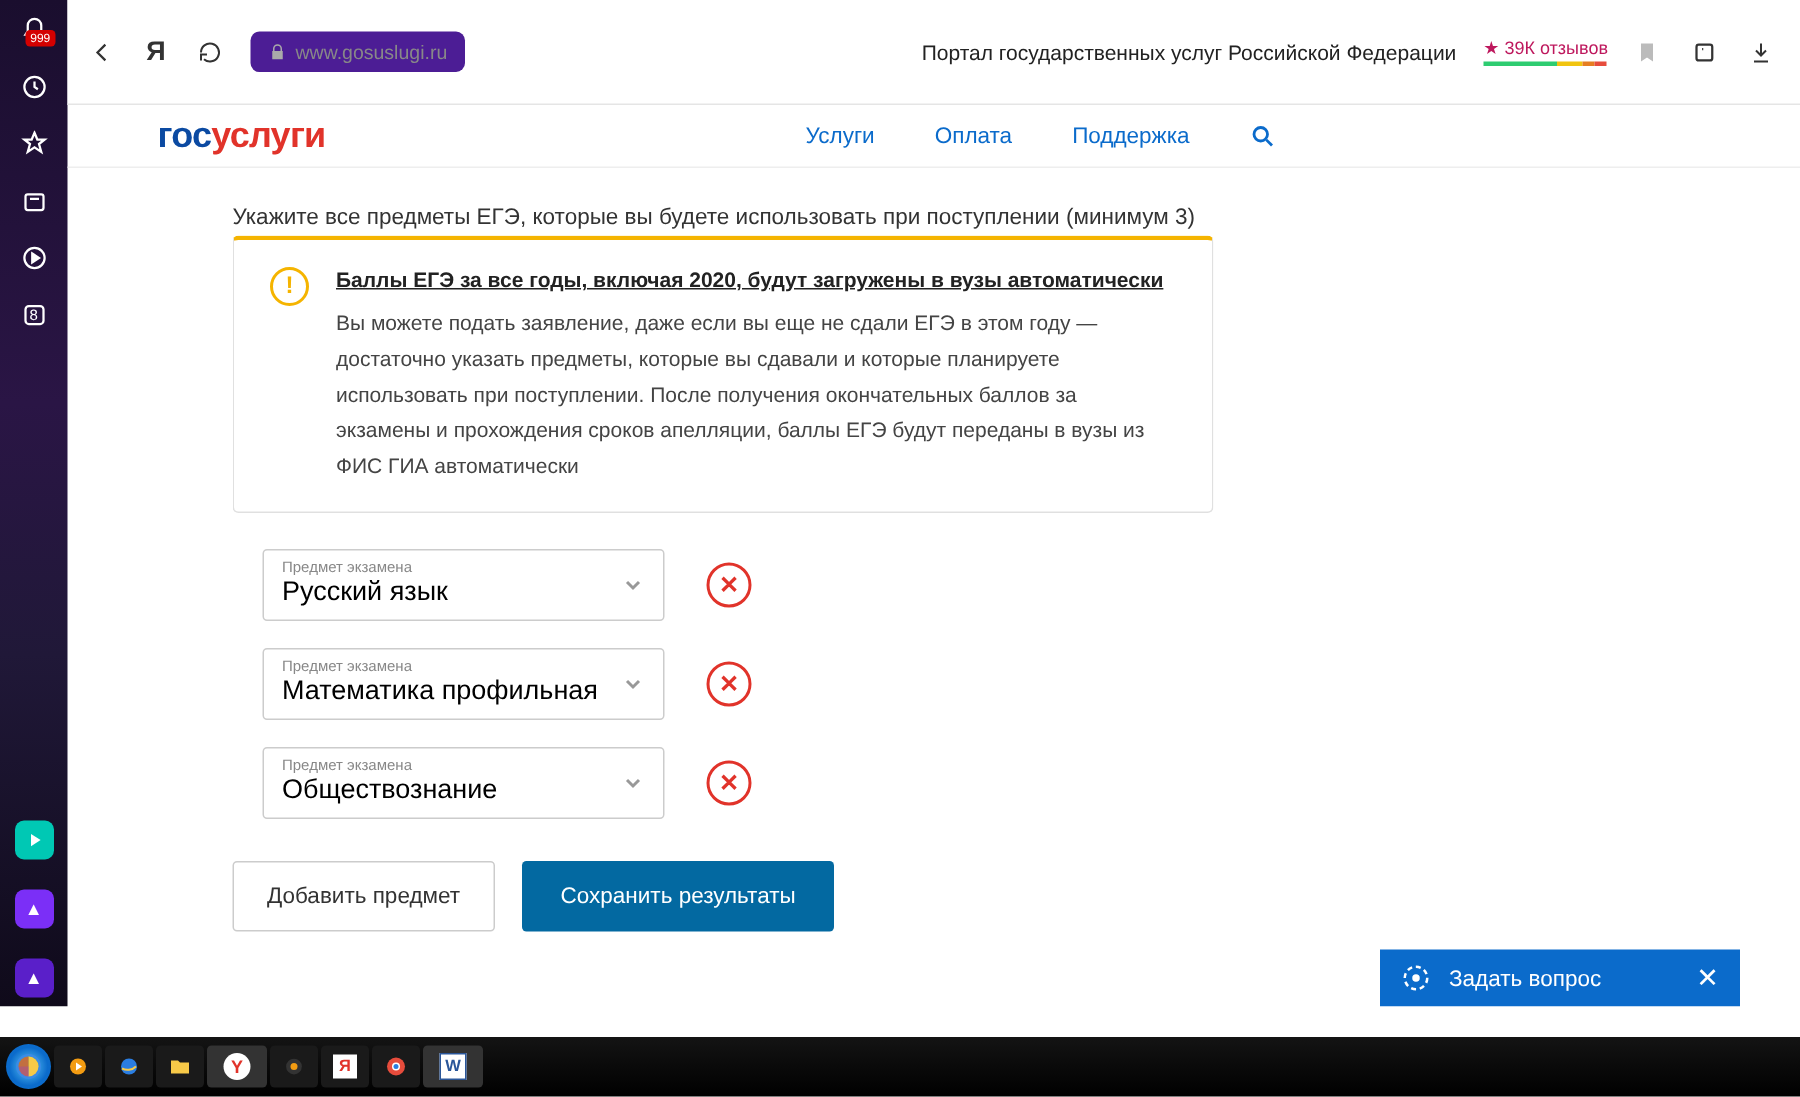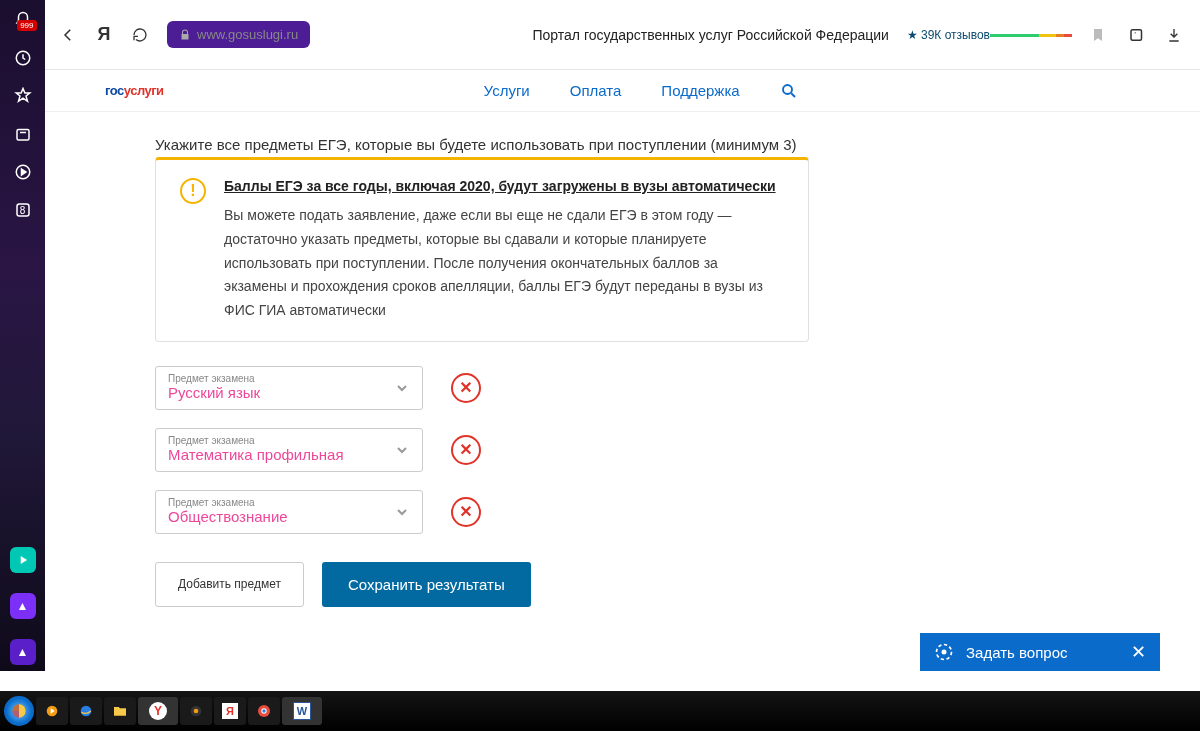--- a/index.html
+++ b/index.html
@@ -15,54 +15,54 @@
 .app-purple1 { background: #7b2ff7; color: #fff; }
 .app-purple2 { background: #5a1fc9; color: #fff; }
 
 
 .browser-bar { position: absolute; left: 45px; top: 0; right: 0; height: 70px; background: #fff; display: flex; align-items: center; padding: 0 14px; border-bottom: 1px solid #e5e5e5; gap: 18px; }
 .nav-btn { width: 18px; height: 18px; display: flex; align-items: center; justify-content: center; color: #555; }
 .ya-btn { font-size: 18px; font-weight: 600; color: #333; }
 .url-box { background: #4c1d95; border-radius: 6px; padding: 6px 12px; display: flex; align-items: center; gap: 6px; color: #888; font-size: 13px; }
 .lock-ic { color: #aaa; }
 .page-title { flex: 1; text-align: right; font-size: 14px; color: #222; }
-.reviews { font-size: 12px; color: #0c4a6e; display: flex; align-items: center; }
+.reviews { font-size: 12px; color: #be185d; display: flex; flex-direction: column; align-items: flex-start; }
 .reviews .bar { width: 82px; height: 3px; display: flex; margin-top: 2px; }
 .reviews .bar span:nth-child(1){ flex: 3; background:#2ecc71;}
 .reviews .bar span:nth-child(2){ flex: 1; background:#f1c40f;}
 .reviews .bar span:nth-child(3){ flex: 0.5; background:#e67e22;}
 .reviews .bar span:nth-child(4){ flex: 0.5; background:#e74c3c;}
 .br-icon { width: 20px; color: #555; }
 
 
 .site-header { position: absolute; left: 45px; top: 70px; right: 0; height: 42px; display: flex; align-items: center; padding: 0 60px; border-bottom: 1px solid #eee; }
-.logo { font-size: 13px; font-weight: bold; letter-spacing: -0.5px; }
+.logo { font-size: 24px; font-weight: bold; letter-spacing: -0.5px; }
 .logo .b { color: #0b4aa2; }
 .logo .r { color: #e1332a; }
 .nav { margin-left: 320px; display: flex; gap: 40px; align-items: center; }
 .nav a { color: #0b6bcb; font-size: 15px; text-decoration: none; }
 .search-ic { color: #0b6bcb; }
 
 
 .content { position: absolute; left: 45px; top: 112px; right: 0; bottom: 60px; padding: 24px 110px 24px 110px; overflow: hidden; }
 .instruct { font-size: 15px; color: #333; margin-bottom: 4px; }
 .info-box { border: 1px solid #e0e0e0; border-radius: 4px; border-top: 3px solid #f5b400; width: 654px; padding: 18px 24px; display: flex; gap: 18px; margin-bottom: 24px; }
 .info-ic { width: 26px; height: 26px; border: 2px solid #f5b400; border-radius: 50%; color: #f5b400; display: flex; align-items: center; justify-content: center; font-weight: bold; flex-shrink: 0; font-size: 16px; }
 .info-body h4 { font-size: 14px; font-weight: bold; color: #222; margin-bottom: 10px; text-decoration: underline; }
 .info-body p { font-size: 14px; color: #444; line-height: 1.7; }
 
 .subject-row { display: flex; align-items: center; gap: 28px; margin-bottom: 18px; }
-.select-box { width: 268px; border: 1px solid #ccc; border-radius: 3px; padding: 6px 12px 8px 12px; position: relative; }
+.select-box { width: 268px; border: 1px solid #ccc; border-radius: 3px; padding: 6px 12px 8px 12px; position: relative; margin-left: 20px; }
 .select-box .lbl { font-size: 10px; color: #888; }
-.select-box .val { font-size: 15px; color: #ec4899; }
+.select-box .val { font-size: 18px; color: #000000; }
 .select-box .chev { position: absolute; right: 12px; top: 50%; transform: translateY(-50%); color: #999; }
 .remove-btn { width: 30px; height: 30px; border: 2px solid #e1332a; border-radius: 50%; color: #e1332a; display: flex; align-items: center; justify-content: center; font-size: 16px; font-weight: bold; background: #fff; }
 
 .action-row { display: flex; gap: 18px; margin-top: 28px; }
-.btn-outline { border: 1px solid #ccc; background: #fff; color: #333; font-size: 12px; padding: 14px 22px; border-radius: 3px; }
+.btn-outline { border: 1px solid #ccc; background: #fff; color: #333; font-size: 15px; padding: 14px 22px; border-radius: 3px; }
 .btn-primary { border: none; background: #0369a1; color: #fff; font-size: 15px; padding: 14px 26px; border-radius: 3px; }
 
 
 .chat-widget { position: absolute; right: 40px; bottom: 60px; width: 240px; height: 38px; background: #0b6bcb; color: #fff; display: flex; align-items: center; padding: 0 14px; gap: 12px; font-size: 15px; }
 .chat-widget .close-x { margin-left: auto; font-size: 18px; }
 
 
 .taskbar { position: absolute; left: 0; right: 0; bottom: 0; height: 60px; background: linear-gradient(to top, #000 0, #141414 40px, #fff 40px, #fff 60px); display: flex; align-items: flex-end; }
 .tb-inner { height: 40px; width: 100%; display: flex; align-items: center; padding-left: 4px; gap: 2px; }
 .tb-item { width: 32px; height: 28px; display: flex; align-items: center; justify-content: center; border-radius: 3px; font-size: 14px; color: #fff; background: #222; }

